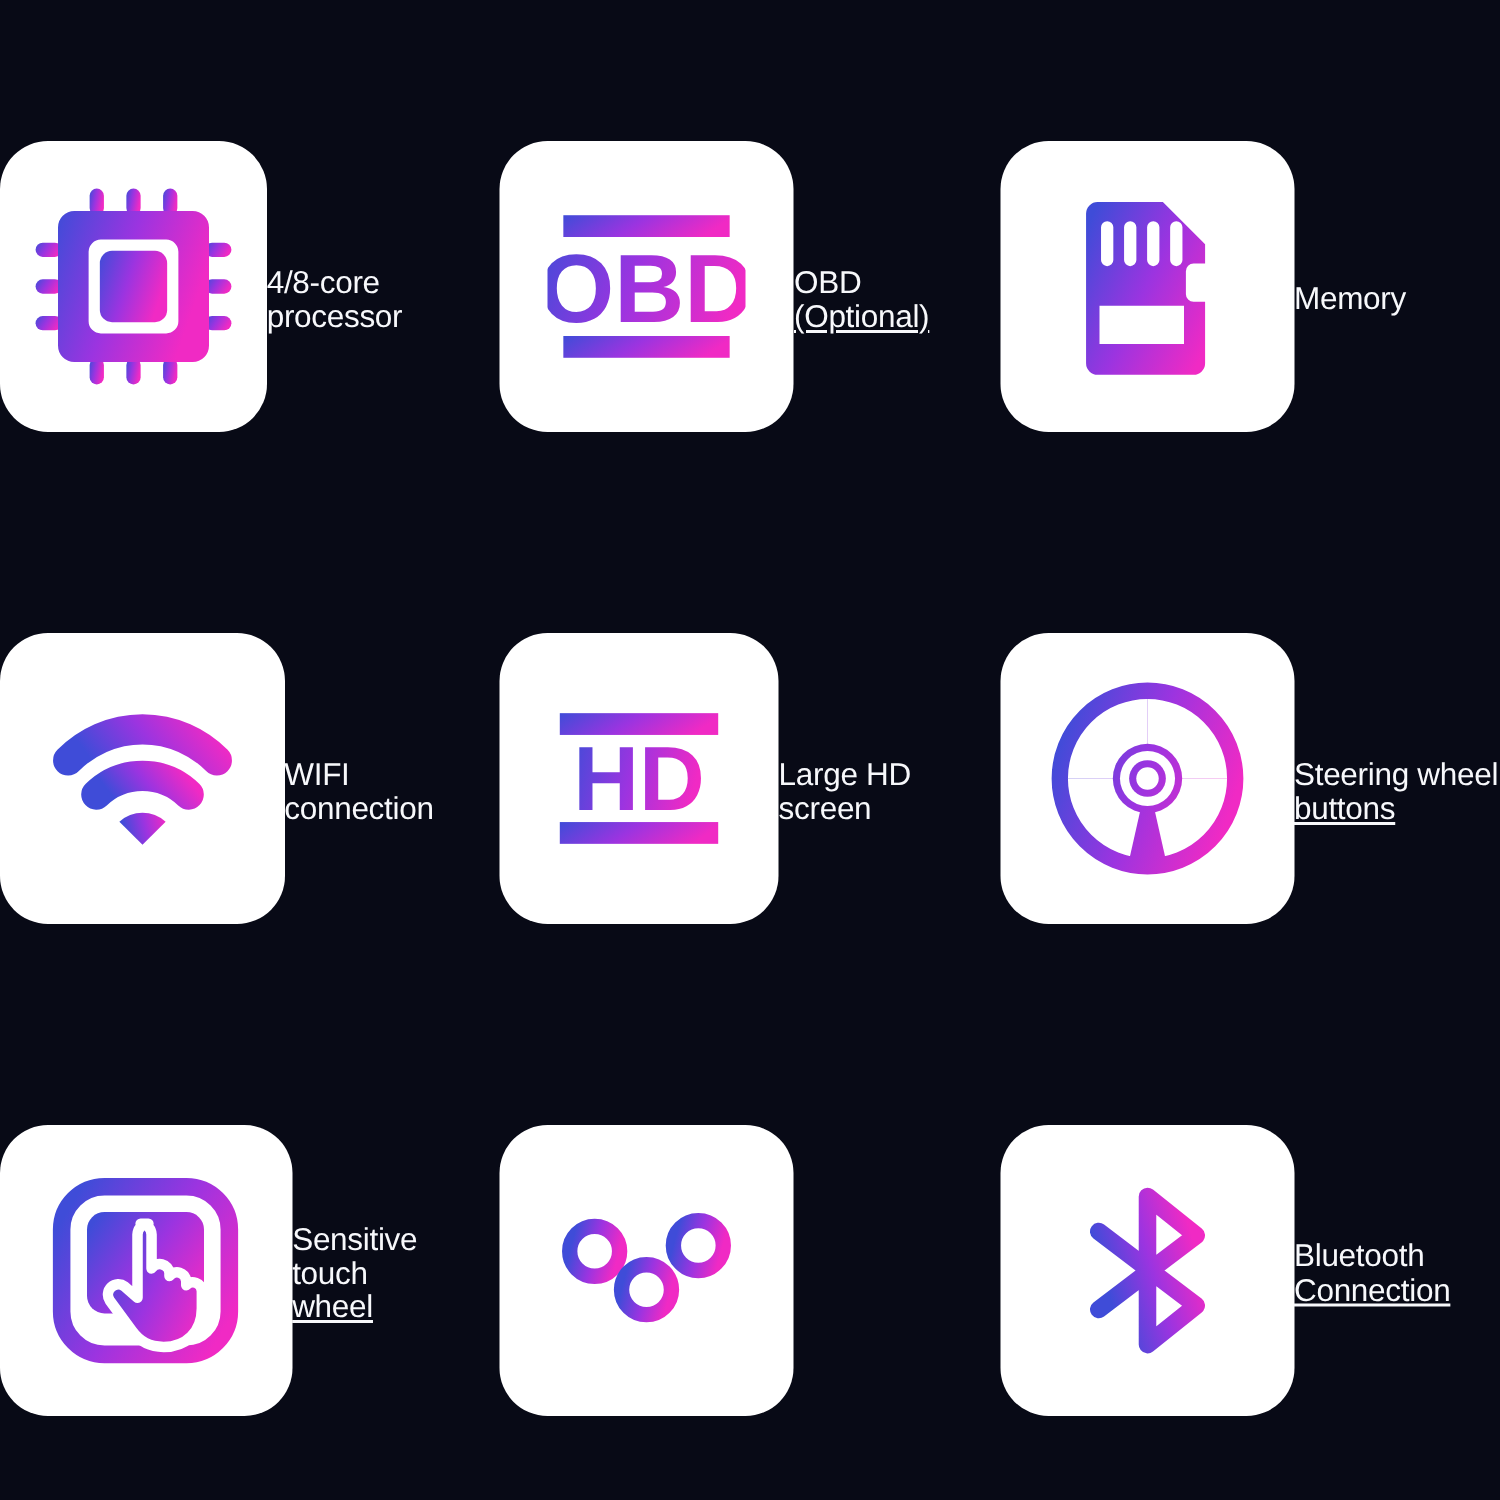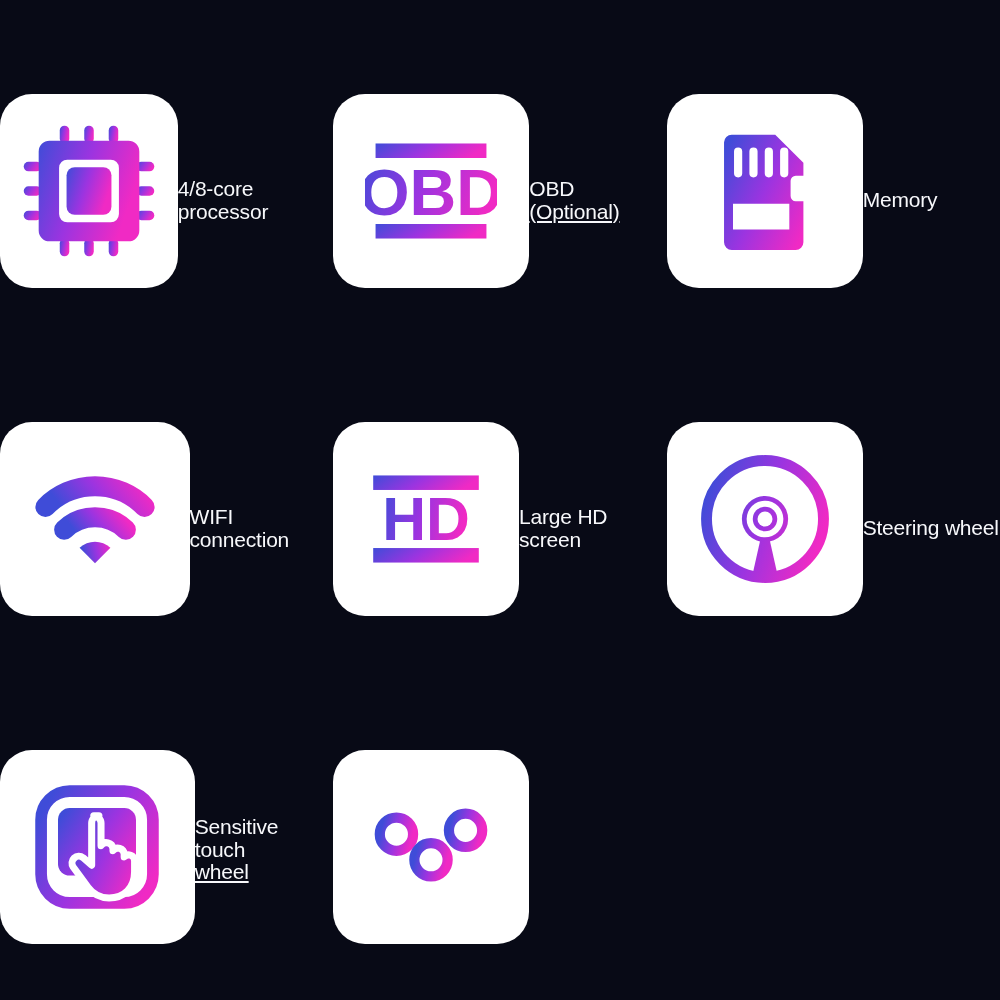--- a/index.html
+++ b/index.html
@@ -220,20 +220,21 @@
           </mask>
         </defs>
         <g mask="url(#wheelmask)">
           <circle cx="50" cy="50" r="43" fill="url(#g6)"></circle>
         </g>
         <circle cx="50" cy="50" r="43" fill="none" stroke="url(#g6)" stroke-width="8"></circle>
       </svg>
     </div>
     <div class="caption">
       <span>Steering wheel</span>
+      <span class="l2">buttons</span>
     </div>
   </div>
 
   <div class="cell row3">
     <div class="tile">
       <svg width="130" height="130" viewBox="0 0 100 100">
         <defs>
           <linearGradient id="g7" x1="0" y1="0.2" x2="1" y2="0.8">
             <stop offset="0" stop-color="#3f4cd8"></stop>
             <stop offset="0.5" stop-color="#9b34e0"></stop>
@@ -283,14 +284,32 @@
         </g>
         <g fill="#ffffff" stroke="url(#g8)" stroke-width="8">
           <circle cx="23" cy="40" r="13"></circle>
           <circle cx="50" cy="60" r="13"></circle>
           <circle cx="77" cy="37" r="13"></circle>
         </g>
       </svg>
     </div>
   </div>
 
+  <div class="cell row3">
+    <div class="tile">
+      <svg width="130" height="130" viewBox="0 0 100 100">
+        <defs>
+          <linearGradient id="g9" x1="0.1" y1="0.65" x2="0.95" y2="0.25">
+            <stop offset="0" stop-color="#3f4cd8"></stop>
+            <stop offset="0.5" stop-color="#9b34e0"></stop>
+            <stop offset="1" stop-color="#f02ac4"></stop>
+          </linearGradient>
+        </defs>
+        <path d="M25,30 L75,68 L50,88 L50,12 L75,32 L25,70" fill="none" stroke="url(#g9)" stroke-width="9" stroke-linecap="round" stroke-linejoin="round"></path>
+      </svg>
+    </div>
+    <div class="caption">
+      <span>Bluetooth</span>
+      <span class="l2">Connection</span>
+    </div>
+  </div>
 
 </div>
 
 </body></html>

